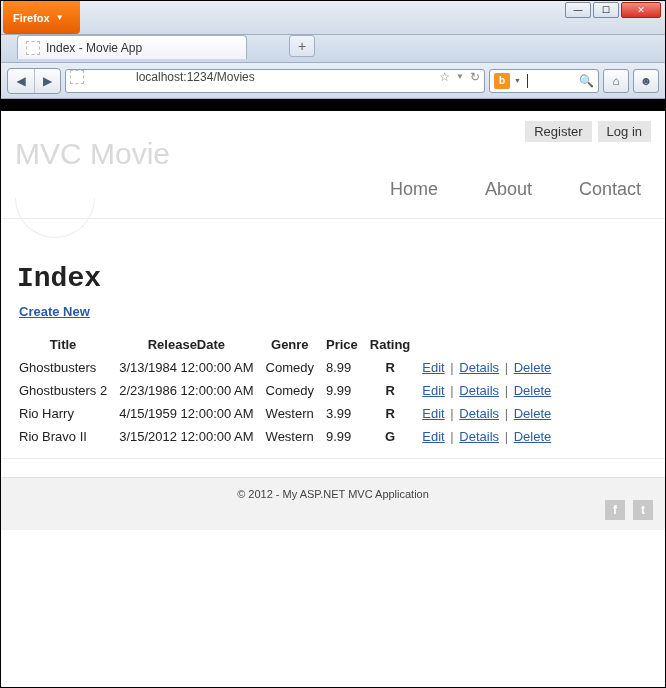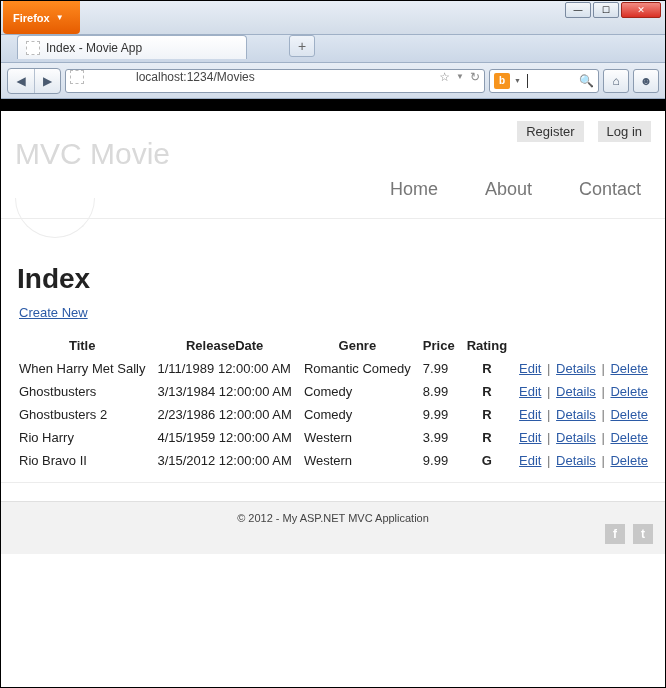--- a/index.html
+++ b/index.html
@@ -179,21 +179,21 @@
     font-size: 30px;
     color: #d9d9d9;
     font-weight: 300;
     margin: 12px 0 0 0;
   }
   .acct-links {
     position: absolute;
     right: 14px;
     top: 10px;
     display: flex;
-    gap: 14px;
+    gap: 6px;
     font-size: 13px;
   }
   .acct-links span {
     background: #e6e6e6;
     padding: 3px 9px;
     color: #333;
   }
   .main-nav {
     display: flex;
     gap: 47px;
@@ -212,31 +212,32 @@
     margin-top: -2px;
   }
   .body-area {
     padding: 20px 12px 10px 12px;
     border: 1px solid #ececec;
     border-left: none; border-right: none;
     margin-top: -20px;
     position: relative;
   }
   h2.page-title {
-    font-family: Liberation Sans, sans-serif;
+    font-family: Liberation Mono, monospace;
     font-size: 28px;
     font-weight: 800;
     margin: 24px 0 10px 4px;
     color: #222;
   }
   .create-link {
     color: #2b5aa6;
     text-decoration: underline;
     font-size: 13px;
     margin-left: 6px;
+    font-weight: bold;
   }
   table.grid {
     border-collapse: collapse;
     margin-top: 14px;
     font-size: 13px;
     color: #222;
   }
   table.grid th {
     font-weight: bold;
     text-align: center;
@@ -348,28 +349,20 @@
         <tr>
           <th>Title</th>
           <th>ReleaseDate</th>
           <th>Genre</th>
           <th>Price</th>
           <th>Rating</th>
           <th></th>
         </tr>
       </thead>
       <tbody id="movies-tbody">
-          <tr>
-            <td>When Harry Met Sally</td>
-            <td>1/11/1989 12:00:00 AM</td>
-            <td>Romantic Comedy</td>
-            <td>7.99</td>
-            <td class="rating">R</td>
-            <td class="row-actions"><a>Edit</a><span class="sep"> | </span><a>Details</a><span class="sep"> | </span><a>Delete</a></td>
-          </tr>
           <tr>
             <td>Ghostbusters</td>
             <td>3/13/1984 12:00:00 AM</td>
             <td>Comedy</td>
             <td>8.99</td>
             <td class="rating">R</td>
             <td class="row-actions"><a>Edit</a><span class="sep"> | </span><a>Details</a><span class="sep"> | </span><a>Delete</a></td>
           </tr>
           <tr>
             <td>Ghostbusters 2</td>

